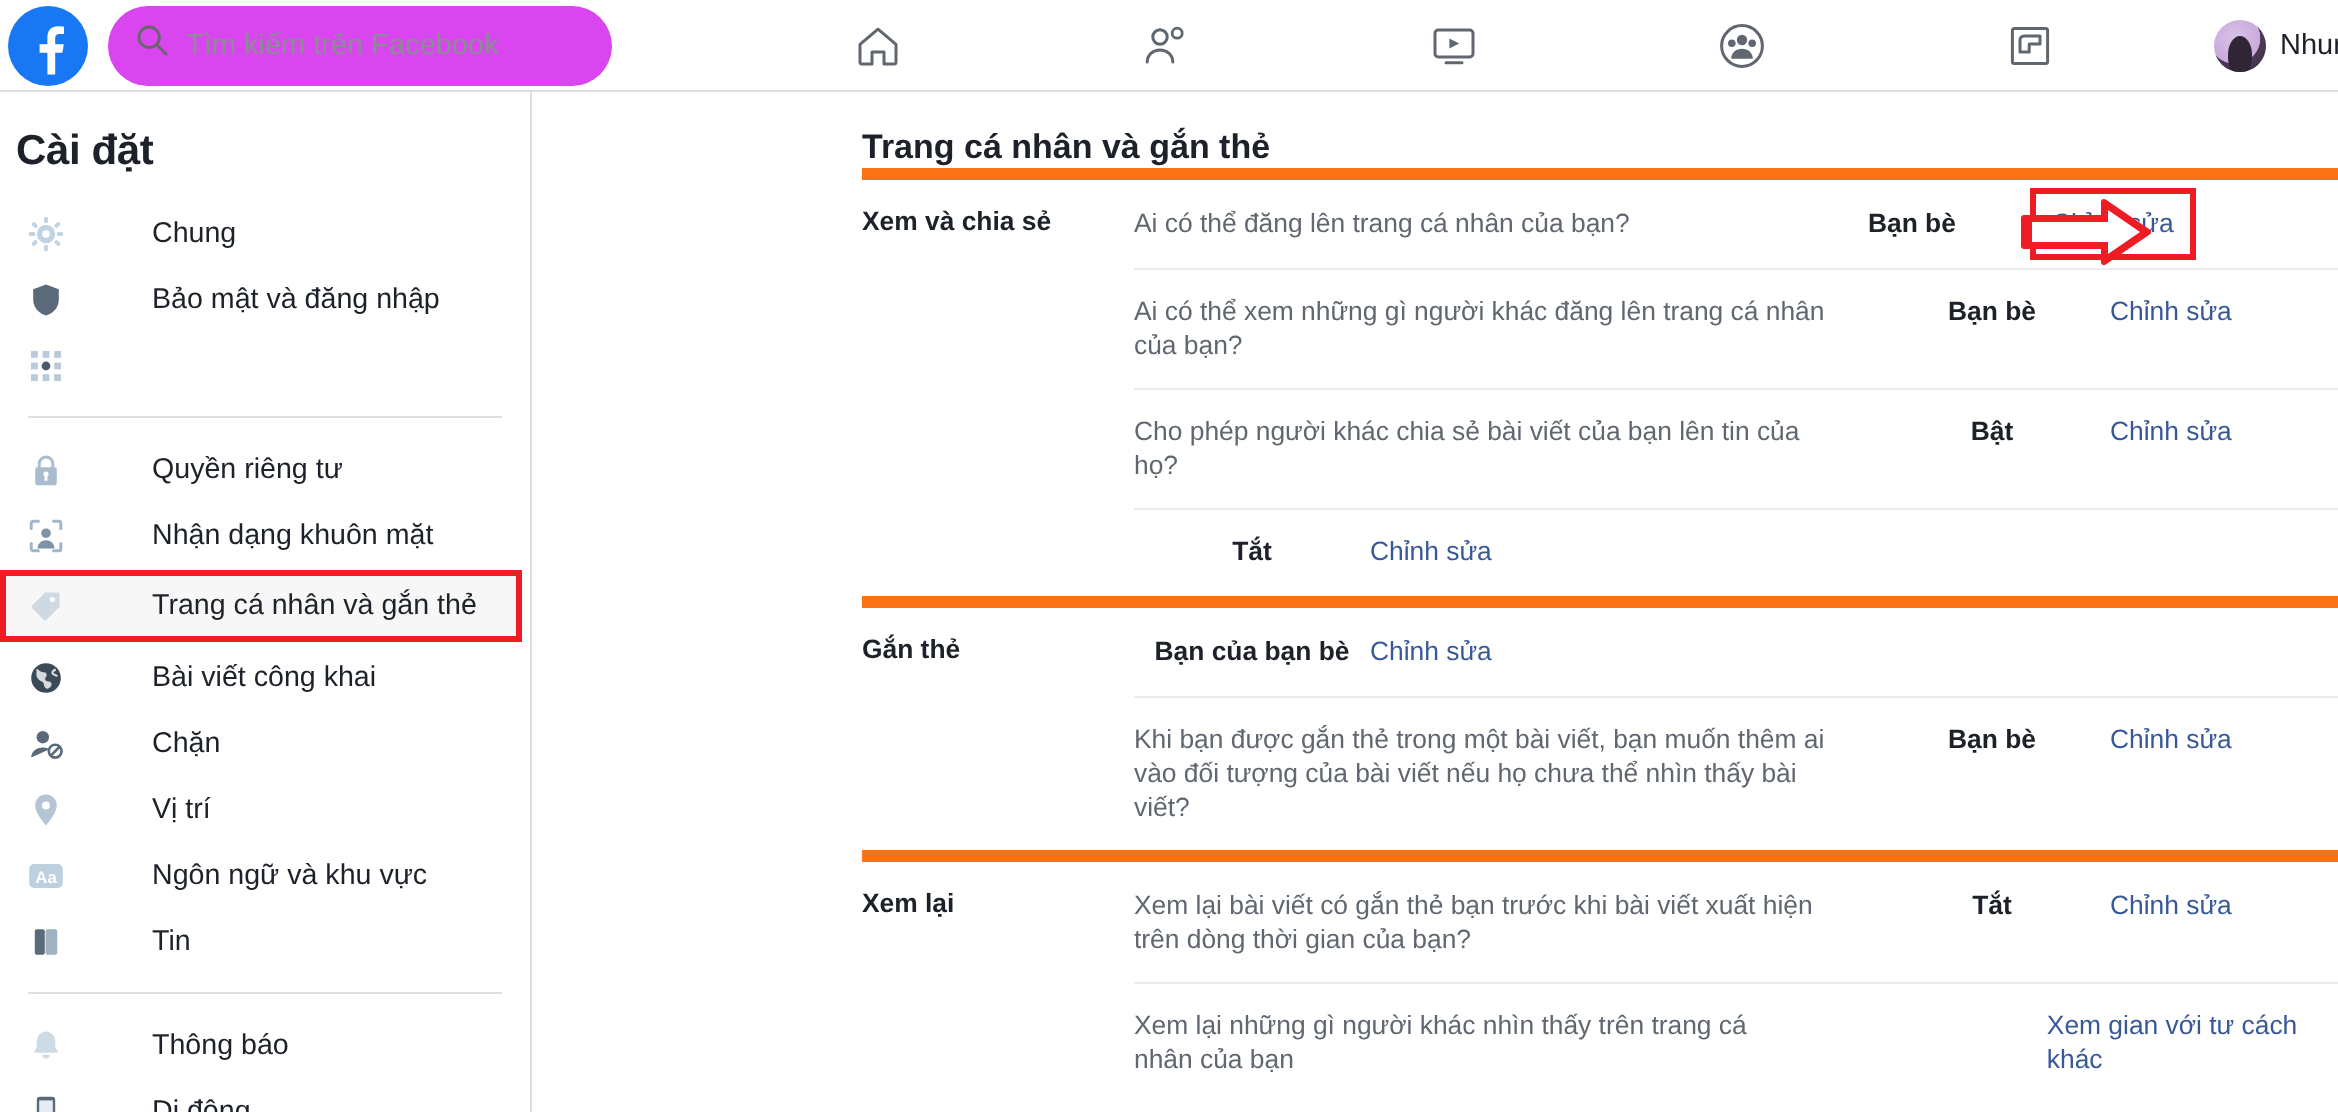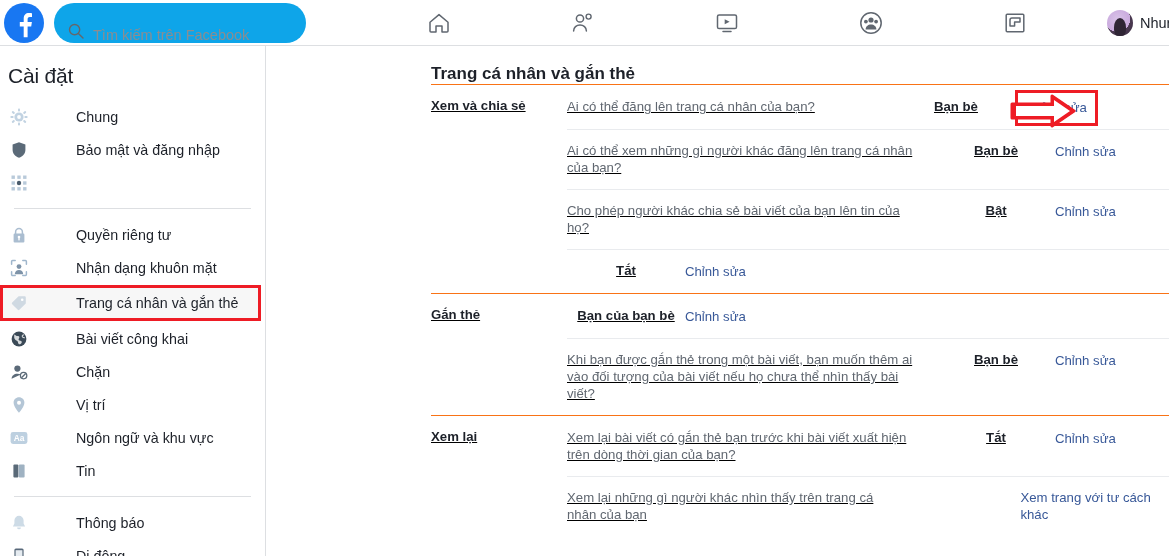--- a/index.html
+++ b/index.html
@@ -23,23 +23,23 @@
     background: #1877f2;
     margin-left: 4px;
     display: flex; align-items: center; justify-content: center;
     flex: 0 0 auto;
   }
   .fb-logo svg { display: block; }
 
   .search-box {
     margin-left: 10px;
     width: 252px; height: 40px;
-    background: #0ea5e9;
+    background: #d946ef;
     border-radius: 20px;
-    display: flex; align-items: flex-end;
+    display: flex; align-items: center;
     padding: 0 14px;
     flex: 0 0 auto;
   }
   .search-icon { flex: 0 0 auto; display: block; margin-right: 9px; }
   .search-input {
     border: none; outline: none; background: transparent;
     font-family: "Liberation Sans", sans-serif;
     font-size: 14.5px; color: #1d2129;
     width: 100%;
   }
@@ -82,37 +82,37 @@
   
   .sidebar {
     position: absolute; top: 46px; left: 0;
     width: 266px; height: 510px;
     background: #ffffff;
     border-right: 1px solid #dddfe2;
     padding-top: 8px;
     overflow: hidden;
   }
   .settings-title {
-    font-size: 21px; font-weight: normal; color: #1d2129;
+    font-size: 21px; font-weight: bold; color: #1d2129;
     padding: 10px 0 12px 8px;
     letter-spacing: -0.2px;
   }
   .side-item {
     display: flex; align-items: center;
     height: 33px;
     padding-left: 10px;
     cursor: pointer;
     position: relative;
     gap: 32px;
   }
   .side-icon {
     width: 22px; height: 22px;
     flex: 0 0 auto;
     margin-right: 12px;
-    display: flex; align-items: center; justify-content: flex-start;
+    display: flex; align-items: center; justify-content: flex-end;
   }
   .side-icon svg { display: block; }
   .side-label {
     font-size: 14.3px; color: #1d2129; white-space: nowrap;
   }
   .side-sep {
     height: 1px; background: #dddfe2;
     margin: 9px 14px 9px 14px;
   }
   .side-item.selected {
@@ -142,22 +142,21 @@
     background: #ffffff;
     overflow: hidden;
   }
   .main-title {
     font-size: 17px; font-weight: bold; color: #1d2129;
     padding: 18px 0 0 164px;
   }
   .table-wrap { padding: 0 0 0 164px; padding-right: 0px; }
 
   .section {
-    border-top: 1px solid #f97316;
-    text-decoration: underline;
+    border-top: 6px solid #f97316;
   }
   .row {
     display: flex; align-items: flex-start;
     min-height: 44px;
     padding: 13px 0 13px 0;
     position: relative;
   }
   .row.subdiv::before {
     content: "";
     position: absolute; top: 0; left: 136px; right: 0;
@@ -521,20 +520,20 @@
         <div class="col-action">
           <span class="edit-link">Chỉnh sửa</span>
         </div>
       </div>
 
       <div class="row subdiv">
         <div class="col-section"></div>
         <div class="col-question">Xem lại những gì người khác nhìn thấy trên trang cá nhân của bạn</div>
         <div class="col-value"></div>
         <div class="col-action">
-          <span class="edit-link">Xem trang với tư cách khác</span>
+          <span class="edit-link">Xem gian với tư cách khác</span>
         </div>
       </div>
 
     </div>
 
   </div>
 </div>
 
 </body></html>

